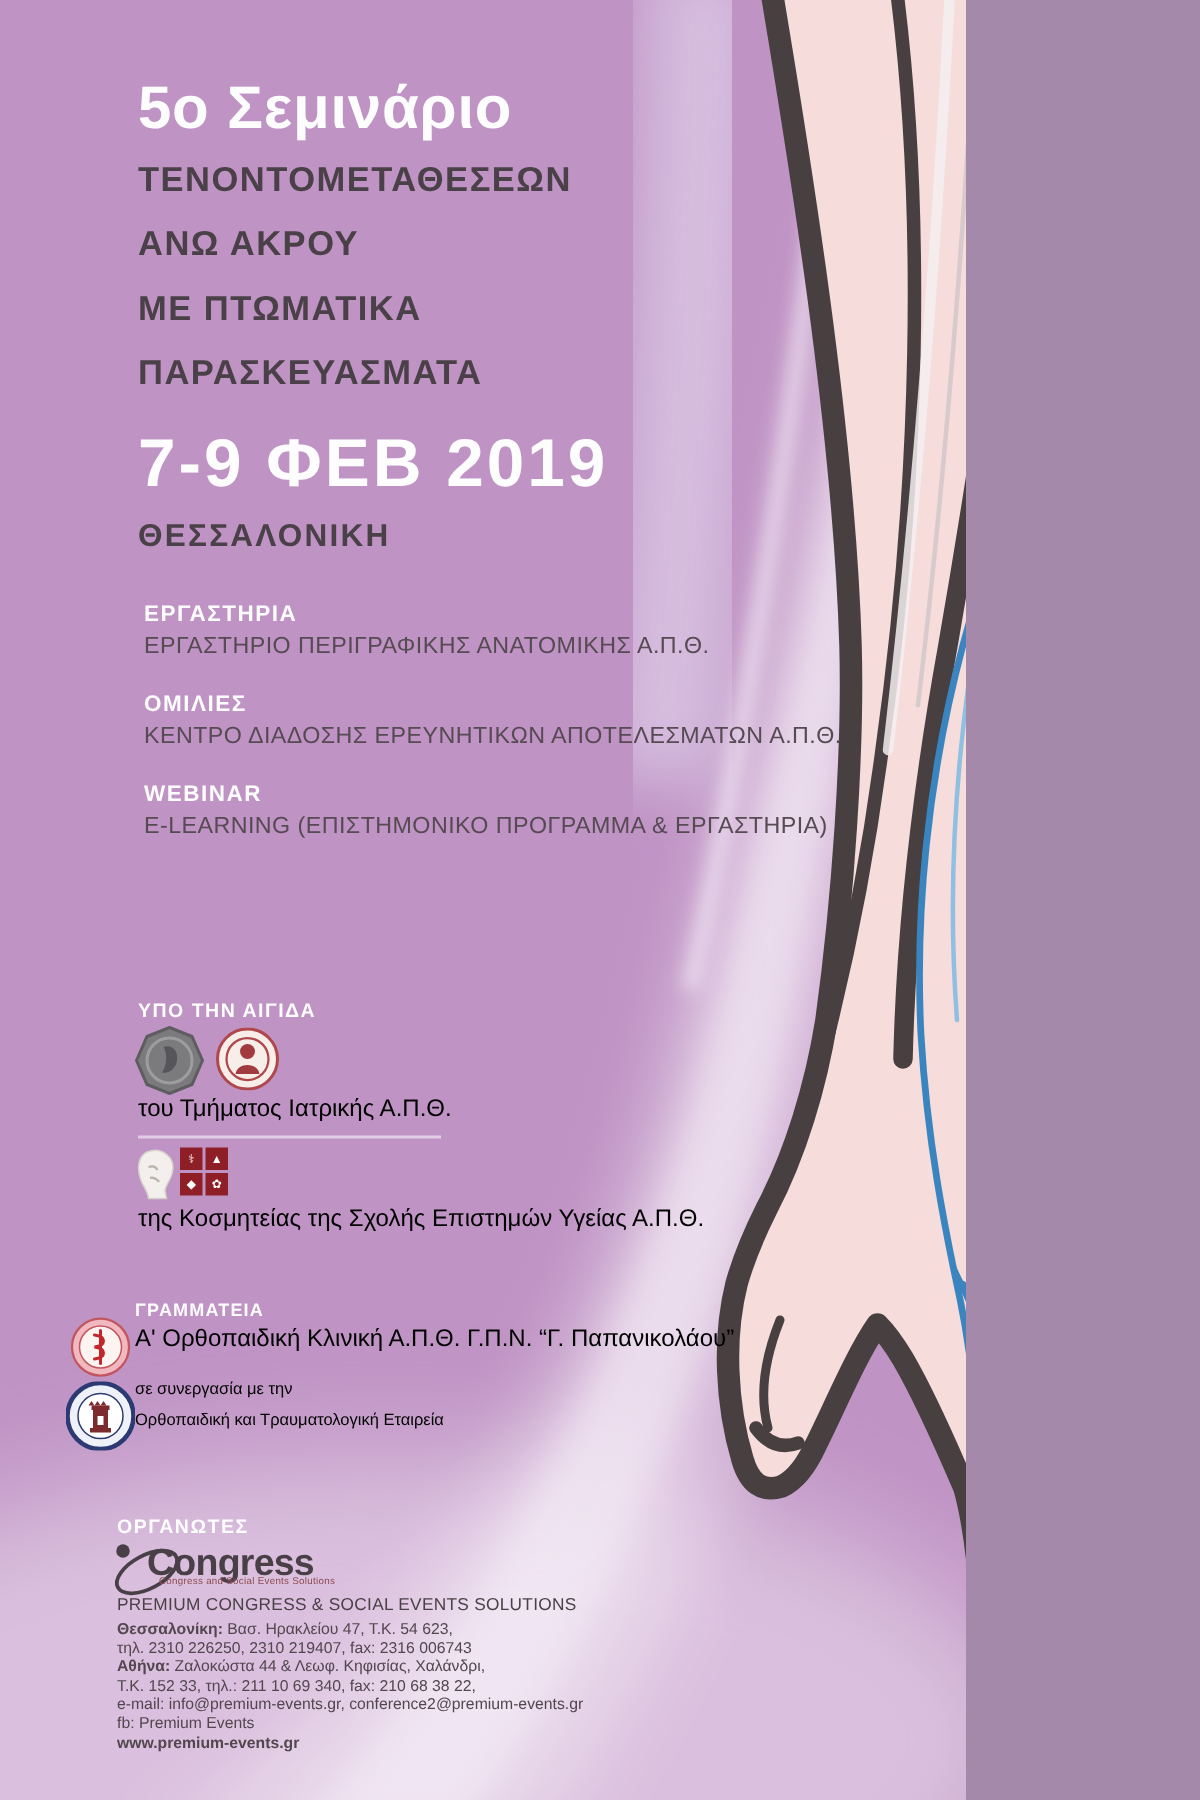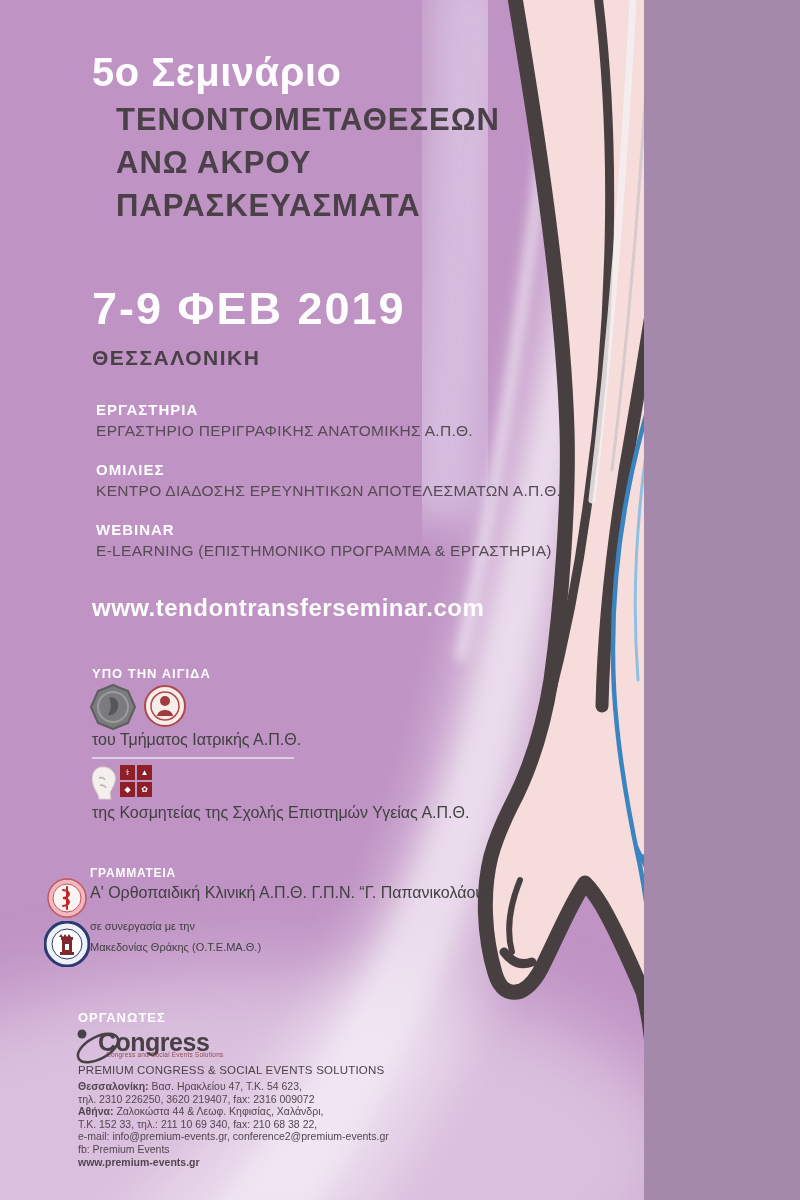--- a/index.html
+++ b/index.html
@@ -5,29 +5,29 @@
   html,body{margin:0;padding:0;background:#a489ab;}
   #poster{
     position:relative;width:644px;height:1200px;overflow:hidden;
     background:#bf93c4;
     font-family:"Liberation Sans",sans-serif;
     -webkit-font-smoothing:antialiased;
   }
   .abs{position:absolute;}
   svg.layer{position:absolute;left:0;top:0;}
   .series-title{left:92px;top:50px;font-size:40px;font-weight:bold;color:#fdfdfe;letter-spacing:.5px;}
-  .main-title{left:92px;top:98px;font-size:31px;font-weight:bold;color:#4a4047;line-height:43px;letter-spacing:1px;margin-left:24px;}
+  .main-title{left:92px;top:98px;font-size:23px;font-weight:bold;color:#4a4047;line-height:43px;letter-spacing:1px;}
   .date{left:92px;top:283px;font-size:45px;font-weight:bold;color:#fdfdfe;letter-spacing:2px;}
   .city{left:92px;top:346px;font-size:21px;font-weight:bold;color:#4a4047;letter-spacing:1.5px;}
   .sec{left:96px;width:470px;}
   .sec .lbl{font-size:15px;font-weight:bold;color:#fdfdfe;letter-spacing:1px;}
   .sec .det{font-size:15.5px;color:#564a53;letter-spacing:.3px;margin-top:4px;}
   .url{left:92px;top:594px;font-size:24px;font-weight:bold;color:#fdfdfe;letter-spacing:.5px;}
   .small-label{font-size:13px;font-weight:bold;color:#fdfdfe;letter-spacing:1px;}
-  .body-text{font-size:16px;color:#404040;}
+  .body-text{font-size:16px;color:#000000;}
   .divider{left:92px;top:757px;width:202px;height:2px;background:rgba(255,255,255,.55);}
   .org-label{left:90px;top:866px;font-size:12px;font-weight:bold;color:#fdfdfe;letter-spacing:.8px;}
   .coop{line-height:21px;}
   .grid-sq{width:15px;height:15px;background:#8e1f26;position:relative;}
   .grid-sq span{position:absolute;left:0;top:0;width:100%;height:100%;display:flex;align-items:center;justify-content:center;color:#fff;font-size:8px;line-height:1;}
   .premium-wordmark{font-size:25px;font-weight:bold;color:#494047;letter-spacing:-.5px;}
   .premium-tagline{font-size:6.5px;color:#8d4a52;margin-top:-2px;margin-left:22px;letter-spacing:.2px;}
   .company{left:78px;top:1064px;font-size:11.5px;font-weight:normal;color:#4a4047;letter-spacing:.2px;}
   .addr{left:78px;top:1080px;font-size:10.5px;color:#52464f;line-height:12.6px;width:360px;}
   .addr b{font-weight:bold;}
@@ -120,40 +120,40 @@
         <path d="M 700,1000 C 716,1022 720,1048 714,1072" stroke="#8fc0e2" stroke-width="3.5"></path>
       </g>
     </g>
   </svg>
 
   <div class="abs series-title">5ο Σεμινάριο</div>
 
   <div class="abs main-title">
     <div>ΤΕΝΟΝΤΟΜΕΤΑΘΕΣΕΩΝ</div>
     <div>ΑΝΩ ΑΚΡΟΥ</div>
+    <div>ΜΕ ΠΤΩΜΑΤΙΚΑ</div>
     <div>ΠΑΡΑΣΚΕΥΑΣΜΑΤΑ</div>
   </div>
 
   <div class="abs date">7-9 ΦΕΒ 2019</div>
   <div class="abs city">ΘΕΣΣΑΛΟΝΙΚΗ</div>
 
   <div class="abs sec" style="top:401px;">
     <div class="lbl">ΕΡΓΑΣΤΗΡΙΑ</div>
     <div class="det">ΕΡΓΑΣΤΗΡΙΟ ΠΕΡΙΓΡΑΦΙΚΗΣ ΑΝΑΤΟΜΙΚΗΣ Α.Π.Θ.</div>
   </div>
   <div class="abs sec" style="top:461px;">
     <div class="lbl">ΟΜΙΛΙΕΣ</div>
     <div class="det">ΚΕΝΤΡΟ ΔΙΑΔΟΣΗΣ ΕΡΕΥΝΗΤΙΚΩΝ ΑΠΟΤΕΛΕΣΜΑΤΩΝ Α.Π.Θ.</div>
   </div>
   <div class="abs sec" style="top:521px;">
     <div class="lbl">WEBINAR</div>
     <div class="det">E-LEARNING (ΕΠΙΣΤΗΜΟΝΙΚΟ ΠΡΟΓΡΑΜΜΑ &amp; ΕΡΓΑΣΤΗΡΙΑ)</div>
   </div>
 
-  <div class="abs url">www.tendontransferseminar.com</div>
 
   <div class="abs small-label" style="left:92px;top:666px;">ΥΠΟ ΤΗΝ ΑΙΓΙΔΑ</div>
 
   <svg class="abs" style="left:90px;top:684px;" width="46" height="46" viewBox="0 0 46 46">
     <polygon points="23,1 38,7 45,23 38,39 23,45 8,39 1,23 8,7" fill="#7b7b7d" stroke="#5d5d60" stroke-width="2"></polygon>
     <circle cx="23" cy="23" r="15" fill="none" stroke="#9d9da0" stroke-width="2"></circle>
     <path d="M 19,14 C 25,12 29,17 28,23 C 27,29 22,32 18,31 C 21,27 22,19 19,14 Z" fill="#55555a"></path>
   </svg>
   <svg class="abs" style="left:144px;top:685px;" width="42" height="42" viewBox="0 0 42 42">
     <circle cx="21" cy="21" r="20" fill="#f7eeea" stroke="#b0474b" stroke-width="2"></circle>
@@ -198,39 +198,39 @@
 
   <svg class="abs" style="left:44px;top:921px;" width="46" height="46" viewBox="0 0 46 46">
     <circle cx="23" cy="23" r="22" fill="#eef1f7" stroke="#2b3a72" stroke-width="3"></circle>
     <circle cx="23" cy="23" r="15" fill="#ffffff" stroke="#2b3a72" stroke-width="1"></circle>
     <path d="M 17,16 h12 v3 h-12 z M 18,19 h10 v12 h-10 z M 16,31 h14 v3 h-14 z" fill="#7d2a2e"></path>
     <path d="M 17,13 l2,3 h-4 z M 21,13 l2,3 h-4 z M 25,13 l2,3 h-4 z" fill="#7d2a2e"></path>
     <rect x="21" y="23" width="4" height="6" fill="#ffffff"></rect>
   </svg>
   <div class="abs body-text coop" style="left:90px;top:916px;font-size:11px;">
     <div>σε συνεργασία με την</div>
-    <div>Μακεδονίας Θράκης (Ο.Τ.Ε.ΜΑ.Θ.)</div>
+    <div>Ορθοπαιδική και Τραυματολογική Εταιρεία</div>
   </div>
 
   <div class="abs small-label" style="left:78px;top:1010px;">ΟΡΓΑΝΩΤΕΣ</div>
 
   <div class="abs" style="left:76px;top:1026px;width:220px;height:40px;">
     <svg class="abs" style="left:-4px;top:0px;" width="52" height="40" viewBox="0 0 52 40">
       <ellipse cx="26" cy="22" rx="22" ry="11" fill="none" stroke="#494047" stroke-width="2.5" transform="rotate(-28 26 22)"></ellipse>
       <circle cx="10" cy="8" r="4.5" fill="#494047"></circle>
     </svg>
     <span class="abs premium-wordmark" style="left:22px;top:2px;">Congress</span>
     <div class="abs premium-tagline" style="left:8px;top:27px;">Congress and Social Events Solutions</div>
   </div>
 
   <div class="abs company">PREMIUM CONGRESS &amp; SOCIAL EVENTS SOLUTIONS</div>
 
   <div class="abs addr">
     <div><b>Θεσσαλονίκη:</b><span> Βασ. Ηρακλείου 47, Τ.Κ. 54 623,</span></div>
-    <div>τηλ. 2310 226250, 3620 219407, fax: 2316 009072</div>
+    <div>τηλ. 2310 226250, 2310 219407, fax: 2316 006743</div>
     <div><b>Αθήνα:</b><span> Ζαλοκώστα 44 &amp; Λεωφ. Κηφισίας, Χαλάνδρι,</span></div>
     <div>Τ.Κ. 152 33, τηλ.: 211 10 69 340, fax: 210 68 38 22,</div>
     <div>e-mail: info@premium-events.gr, conference2@premium-events.gr</div>
     <div>fb: Premium Events</div>
     <div class="site">www.premium-events.gr</div>
   </div>
 
 </div>
 
 </body></html>

